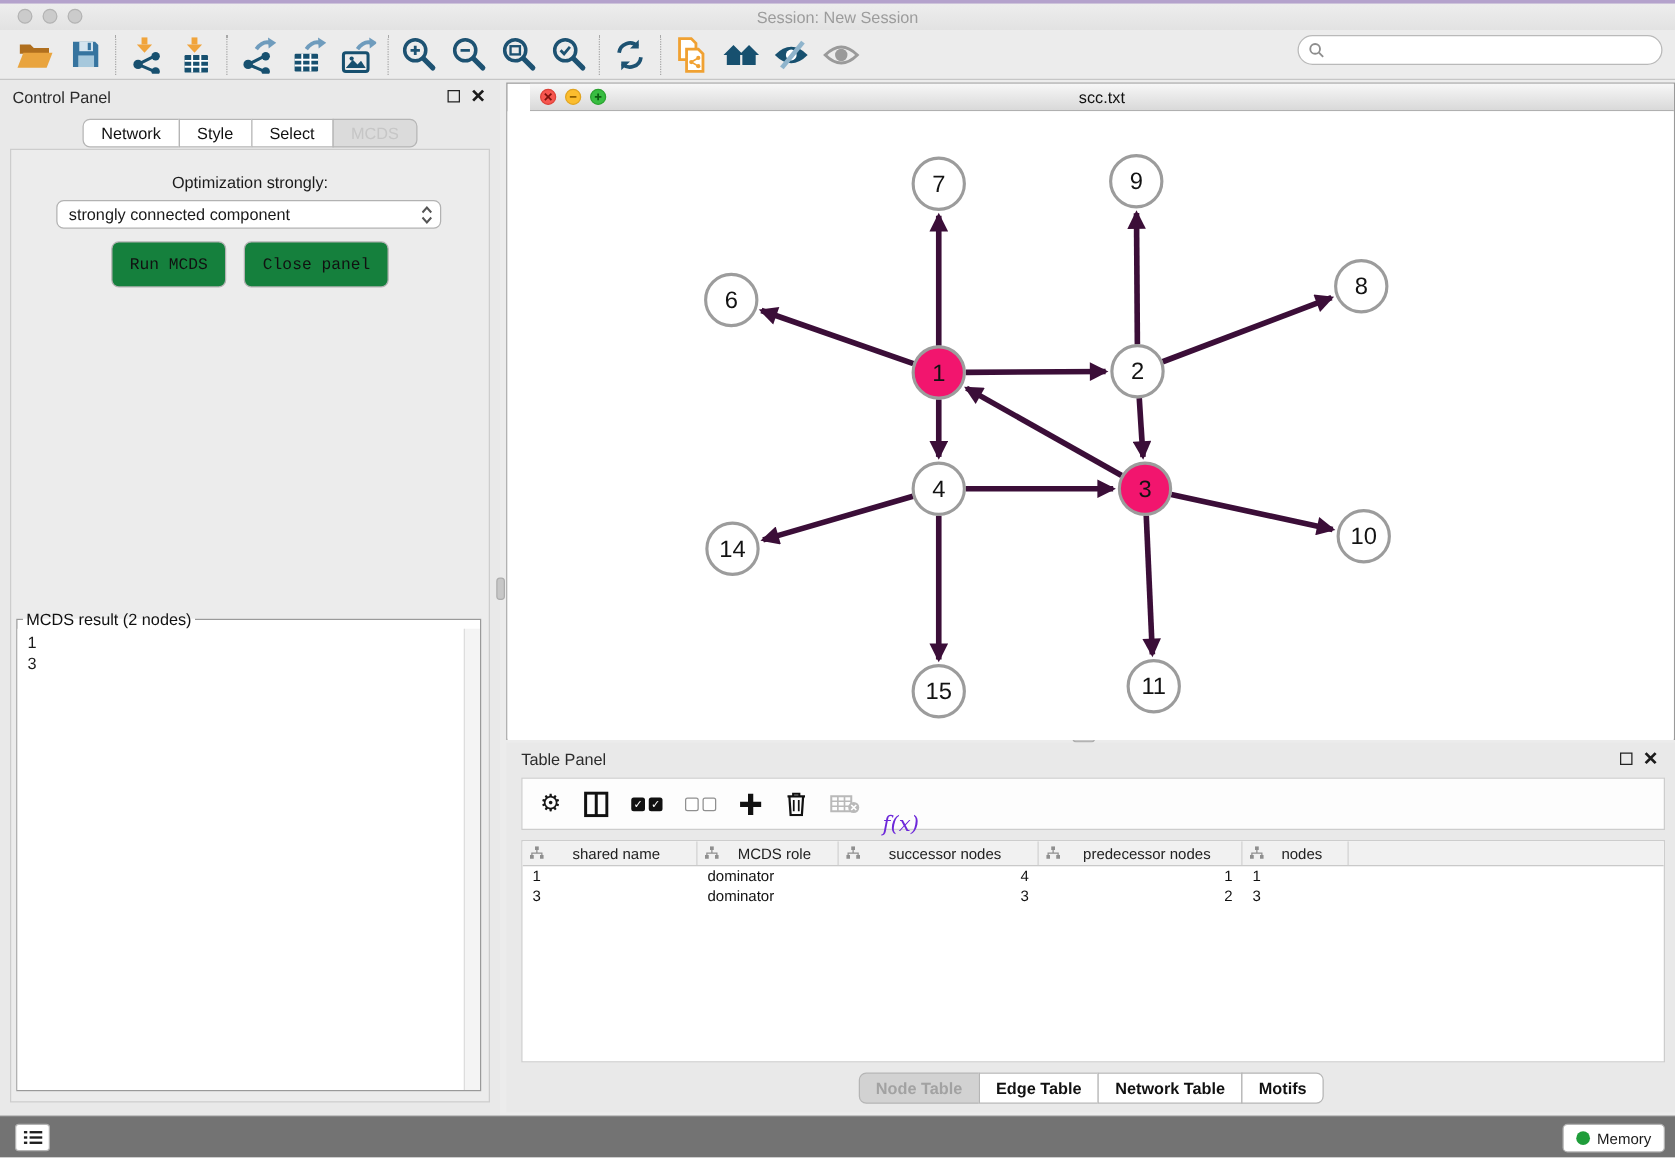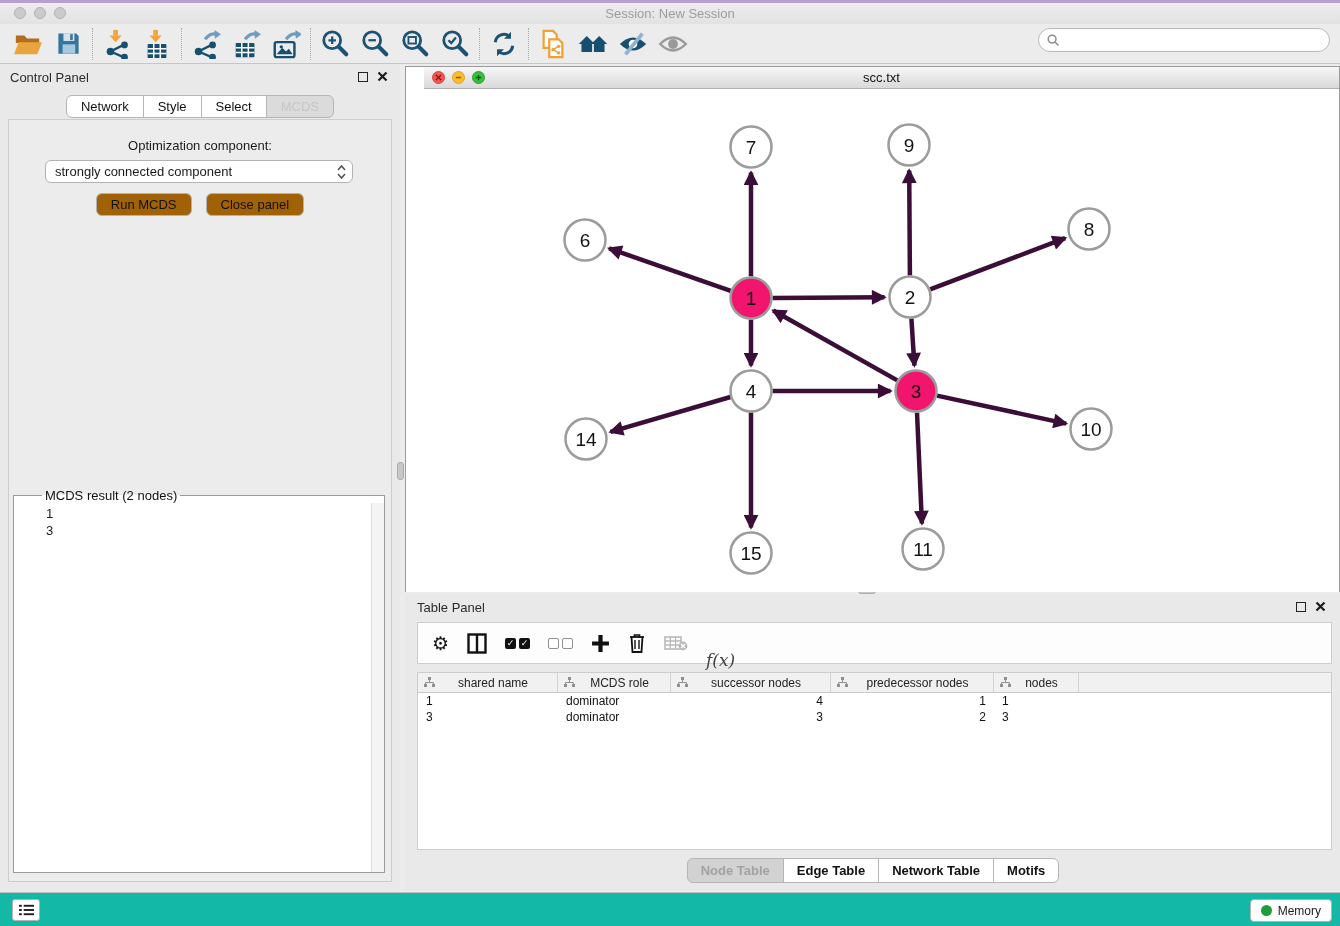--- a/index.html
+++ b/index.html
@@ -38,24 +38,24 @@
   .cp-tab:last-child { border-radius:0 6px 6px 0; }
   .cp-tab.active { background:#dbdbdb; color:#c6c6c6; }
   .cp-body { position:absolute; left:8px; right:8px; top:55px; bottom:10px; background:#ececec;
              border:1px solid #cdcdcd; }
   .opt-label { position:absolute; top:18px; left:0; right:0; text-align:center; font-size:13px; color:#1c1c1c; }
   .criterion { position:absolute; top:40px; left:36px; width:308px; height:23px; background:#fff;
                border:1px solid #b2b2b2; border-radius:6px; display:flex; align-items:center;
                padding:0 6px 0 9px; font-size:13px; }
   .criterion .ctext { flex:1; }
   .btn-row { position:absolute; top:73px; left:0; right:0; display:flex; justify-content:center; gap:14px; }
-  .mac-btn { background:#a16207; border:1px solid #b2b2b2; border-radius:6px; height:23px;
-             padding:0 14px; font-size:13px; display:flex; align-items:center; color:#111; }
+  .mac-btn { background:#15803d; border:1px solid #b2b2b2; border-radius:6px; height:37px;
+             padding:0 14px; font-size:13px; display:flex; align-items:center; color:#111;font-family:Liberation Mono, monospace; }
   .result-box { position:absolute; left:4px; right:6px; top:368px; bottom:8px;
-                border:1px solid #9a9a9a; background:#fff;padding-left:24px; }
+                border:1px solid #9a9a9a; background:#fff; }
   .result-box legend { font-size:13px; color:#111; margin-left:4px; padding:0 3px; }
   .result-text { position:absolute; left:0; top:0; right:14px; bottom:0; background:#fff;
                  font-size:13px; padding:2px 0 0 8px; white-space:pre-line; line-height:17px; }
   .result-scroll { position:absolute; right:0; top:0; bottom:0; width:13px; background:#f4f4f4;
                    border-left:1px solid #ddd; }
 
   
   .v-nub { position:absolute; left:397px; top:462px; width:7px; height:18px; background:#c7c7c7;
            border:1px solid #adadad; border-radius:3px; }
   .h-nub { position:absolute; left:858px; top:587px; width:18px; height:7px; background:#c7c7c7;
@@ -77,38 +77,38 @@
   
   .table-panel { position:absolute; left:405px; top:594px; width:935px; height:296px; background:#e9e9e9; }
   .tp-toolbar { position:absolute; left:12px; right:8px; top:28px; height:42px; background:#fdfdfd;
                 border:1px solid #cdcdcd; display:flex; align-items:center; gap:18px; padding-left:14px; }
   .tp-ic { display:flex; align-items:center; justify-content:center; }
   .gear { font-size:19px; color:#161616; line-height:1; }
   .chkpair { display:flex; gap:3px; }
   .chk { width:11px; height:11px; border-radius:2px; background:#111; color:#fff; font-size:9px;
          display:flex; align-items:center; justify-content:center; line-height:1; }
   .unchk { width:11px; height:11px; border-radius:2px; border:1.5px solid #909090; background:#fff; }
-  .fx { font-family:"DejaVu Serif", serif; font-style:italic; font-size:17px; color:#404040;margin-top:34px; }
+  .fx { font-family:"DejaVu Serif", serif; font-style:italic; font-size:17px; color:#6d28d9;margin-top:34px; }
   .tp-table { position:absolute; left:12px; right:8px; top:78px; height:178px; background:#fff;
               border:1px solid #cdcdcd; overflow:hidden; }
   .thead { display:flex; height:20px; background:#f1f1f1; border-bottom:1px solid #c9c9c9; }
   .th { display:flex; align-items:center; border-right:1px solid #d2d2d2; font-size:12px; color:#222;
         padding-left:6px; position:relative; }
   .th .thlabel { flex:1; text-align:center; padding-right:6px; }
   .trow { display:flex; height:16px; }
   .td { font-size:12px; color:#111; padding:1px 8px 0 8px; overflow:hidden; white-space:nowrap; }
   .tp-tabs { position:absolute; top:264px; left:0; right:0; display:flex; justify-content:center; }
   .bt-tab { background:#fff; border:1px solid #b5b5b5; margin-left:-1px; padding:4px 13px; font-size:13px;
             font-weight:bold; color:#111; }
   .bt-tab:first-child { border-radius:6px 0 0 6px; margin-left:1px; }
   .bt-tab:last-child { border-radius:0 6px 6px 0; }
   .bt-tab.active { background:#d2d2d2; color:#a2a2a2; }
 
   
-  .statusbar { position:absolute; left:0; top:892px; right:0; height:34px; background:#14b8a6;
+  .statusbar { position:absolute; left:0; top:892px; right:0; height:34px; background:#737373;
                border-top:1px solid #c2c2c2; }
   .list-btn { position:absolute; left:12px; top:6px; width:28px; height:22px; background:#fff;
               border:1px solid #b3b3b3; border-radius:3px; display:flex; align-items:center; justify-content:center; }
   .memory-btn { position:absolute; right:8px; top:6px; height:23px; background:#fff; border:1px solid #b3b3b3;
                 border-radius:4px; display:flex; align-items:center; gap:6px; padding:0 10px; font-size:12px; }
   .mem-dot { width:11px; height:11px; border-radius:50%; background:#1f9d3a; }
 </style>
 </head>
 <body>
 
@@ -279,21 +279,21 @@
         <path d="M1.5 1.5l8 8M9.5 1.5l-8 8" stroke="#1c1c1c" stroke-width="2.2"></path>
       </svg>
   </div>
   <div class="cp-tabs">
       <div class="cp-tab">Network</div>
       <div class="cp-tab">Style</div>
       <div class="cp-tab">Select</div>
       <div class="cp-tab active">MCDS</div>
     </div>
   <div class="cp-body">
-    <div class="opt-label">Optimization component:</div>
+    <div class="opt-label">Optimization strongly:</div>
     <div class="criterion">
       <span class="ctext">strongly connected component</span>
       <svg width="9" height="16" viewBox="0 0 9 16">
           <path d="M1 6l3.5-4L8 6" fill="none" stroke="#555" stroke-width="1.6"></path>
           <path d="M1 10l3.5 4L8 10" fill="none" stroke="#555" stroke-width="1.6"></path>
         </svg>
     </div>
     <div class="btn-row">
       <div class="mac-btn">Run MCDS</div>
       <div class="mac-btn">Close panel</div>

